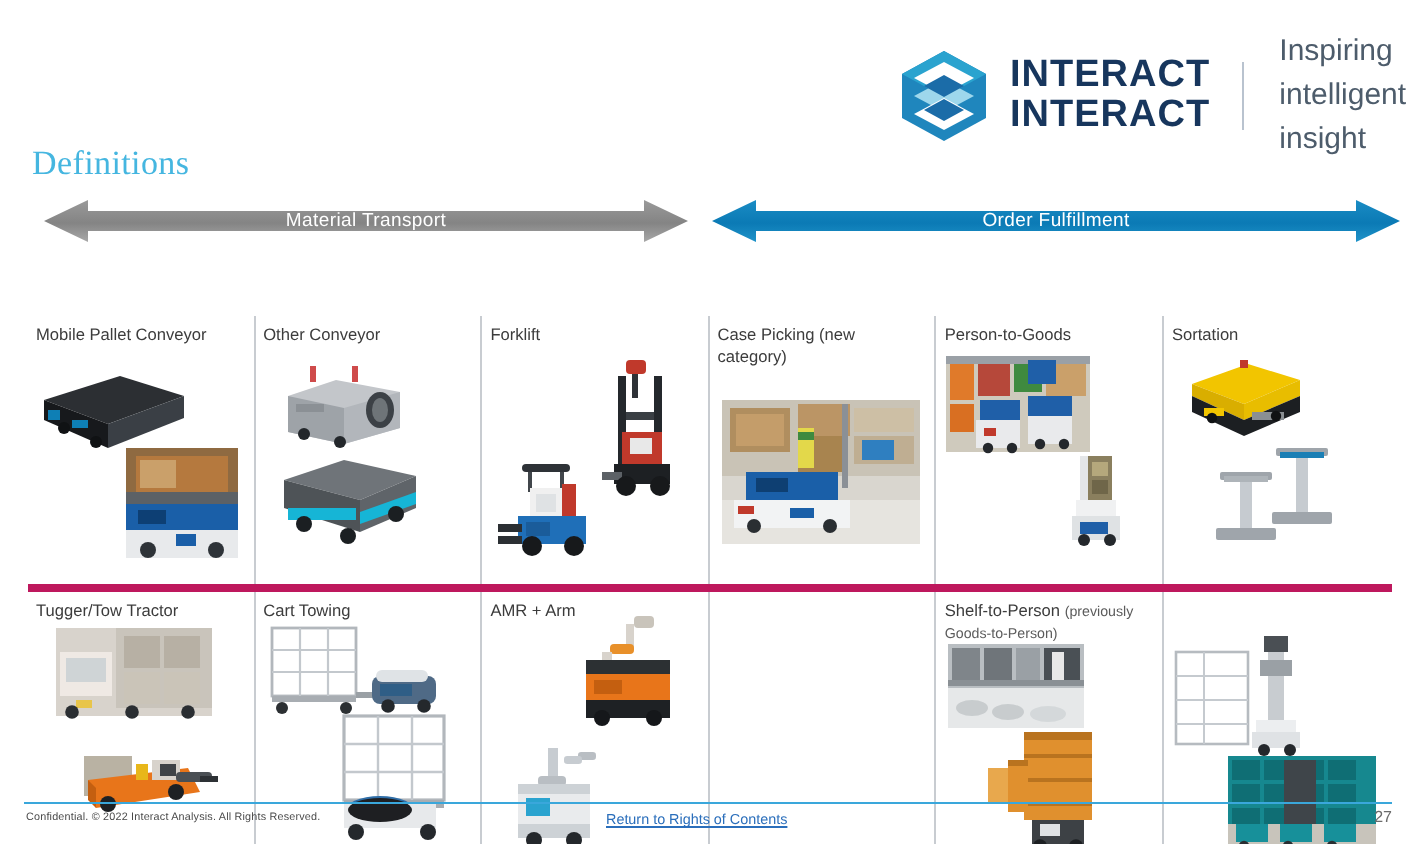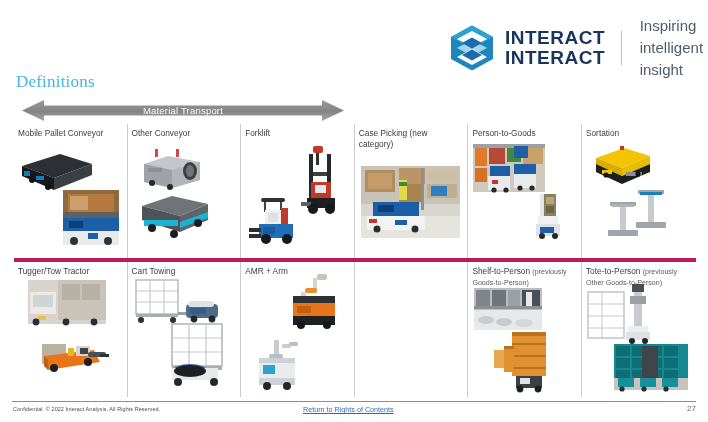--- a/index.html
+++ b/index.html
@@ -37,21 +37,21 @@
     position:absolute;top:0;left:0;width:100%;height:21px;
     display:flex;align-items:center;justify-content:center;
     color:#ffffff;font-size:9.5px;letter-spacing:.2px;
   }
   #arrow-mt{left:22px;top:100px;width:322px;}
   #arrow-of{left:356px;top:100px;width:344px;}
 
   
   .grid{position:absolute;left:14px;top:124px;width:682px;height:272px;}
   .row{display:flex;width:100%;}
-  .row-1{height:134px;}
+  .row-1{height:134px;margin-top:34px;}
   .row-2{height:135px;border-top:4px solid #be185d;}
   .cell{
     position:relative;width:113.6px;box-sizing:border-box;
     border-right:1px solid #c8ccd1;padding:4px 5px 0 4px;
   }
   .cell:last-child{border-right:none;}
   .cell-label{font-size:8.3px;color:#3c3c3c;line-height:1.28;}
   .cell-label .sub{font-size:7.1px;color:#5b5b5b;}
   .cell-art{position:absolute;left:0;top:0;width:100%;height:100%;pointer-events:none;}
 
@@ -101,20 +101,33 @@
           <stop offset="0%" stop-color="#9a9a9a"></stop>
           <stop offset="55%" stop-color="#848484"></stop>
           <stop offset="100%" stop-color="#a8a8a8"></stop>
         </linearGradient>
       </defs>
       <polygon points="0,10.5 22,0 22,5.5 300,5.5 300,0 322,10.5 300,21 300,15.5 22,15.5 22,21" fill="url(#gmt)"></polygon>
     </svg>
     <div class="arrow-label">Material Transport</div>
   </div>
 
+  <div class="arrow" id="arrow-of">
+    <svg width="344" height="21" viewBox="0 0 344 21" preserveAspectRatio="none">
+      <defs>
+        <linearGradient id="gof" x1="0" y1="0" x2="0" y2="1">
+          <stop offset="0%" stop-color="#1a8cc4"></stop>
+          <stop offset="55%" stop-color="#0b7ab5"></stop>
+          <stop offset="100%" stop-color="#1f93c9"></stop>
+        </linearGradient>
+      </defs>
+      <polygon points="0,10.5 22,0 22,5.5 322,5.5 322,0 344,10.5 322,21 322,15.5 22,15.5 22,21" fill="url(#gof)"></polygon>
+    </svg>
+    <div class="arrow-label">Order Fulfillment</div>
+  </div>
 
   <div class="grid">
 
     <div class="row row-1">
 
       <div class="cell">
         <div class="cell-label">Mobile Pallet Conveyor</div>
         <div class="cell-art">
           <svg width="113" height="134" viewBox="0 0 113 134">
             <g>
@@ -450,24 +463,20 @@
               <rect x="48" y="114" width="26" height="12" fill="#3d4145"></rect>
               <rect x="52" y="116" width="10" height="6" fill="#dfe2e4"></rect>
               <circle cx="52" cy="127" r="3.4" fill="#1c1f22"></circle>
               <circle cx="70" cy="127" r="3.4" fill="#1c1f22"></circle>
             </g>
           </svg>
         </div>
       </div>
 
       <div class="cell">
-        <div class="cell-label">
-          <span>Tote-to-Person</span>
-          <span class="sub">(previously Other Goods-to-Person)</span>
-        </div>
         <div class="cell-art">
           <svg width="113" height="134" viewBox="0 0 113 134">
             <g>
               <rect x="6" y="30" width="36" height="46" fill="none" stroke="#b6bbc0" stroke-width="1.3"></rect>
               <line x1="6" y1="42" x2="42" y2="42" stroke="#c5cacf" stroke-width="1"></line>
               <line x1="6" y1="54" x2="42" y2="54" stroke="#c5cacf" stroke-width="1"></line>
               <line x1="6" y1="66" x2="42" y2="66" stroke="#c5cacf" stroke-width="1"></line>
               <line x1="20" y1="30" x2="20" y2="76" stroke="#c5cacf" stroke-width="1"></line>
               <rect x="50" y="22" width="12" height="8" fill="#4a4f54"></rect>
               <rect x="52" y="30" width="8" height="34" fill="#c8ccd0"></rect>

